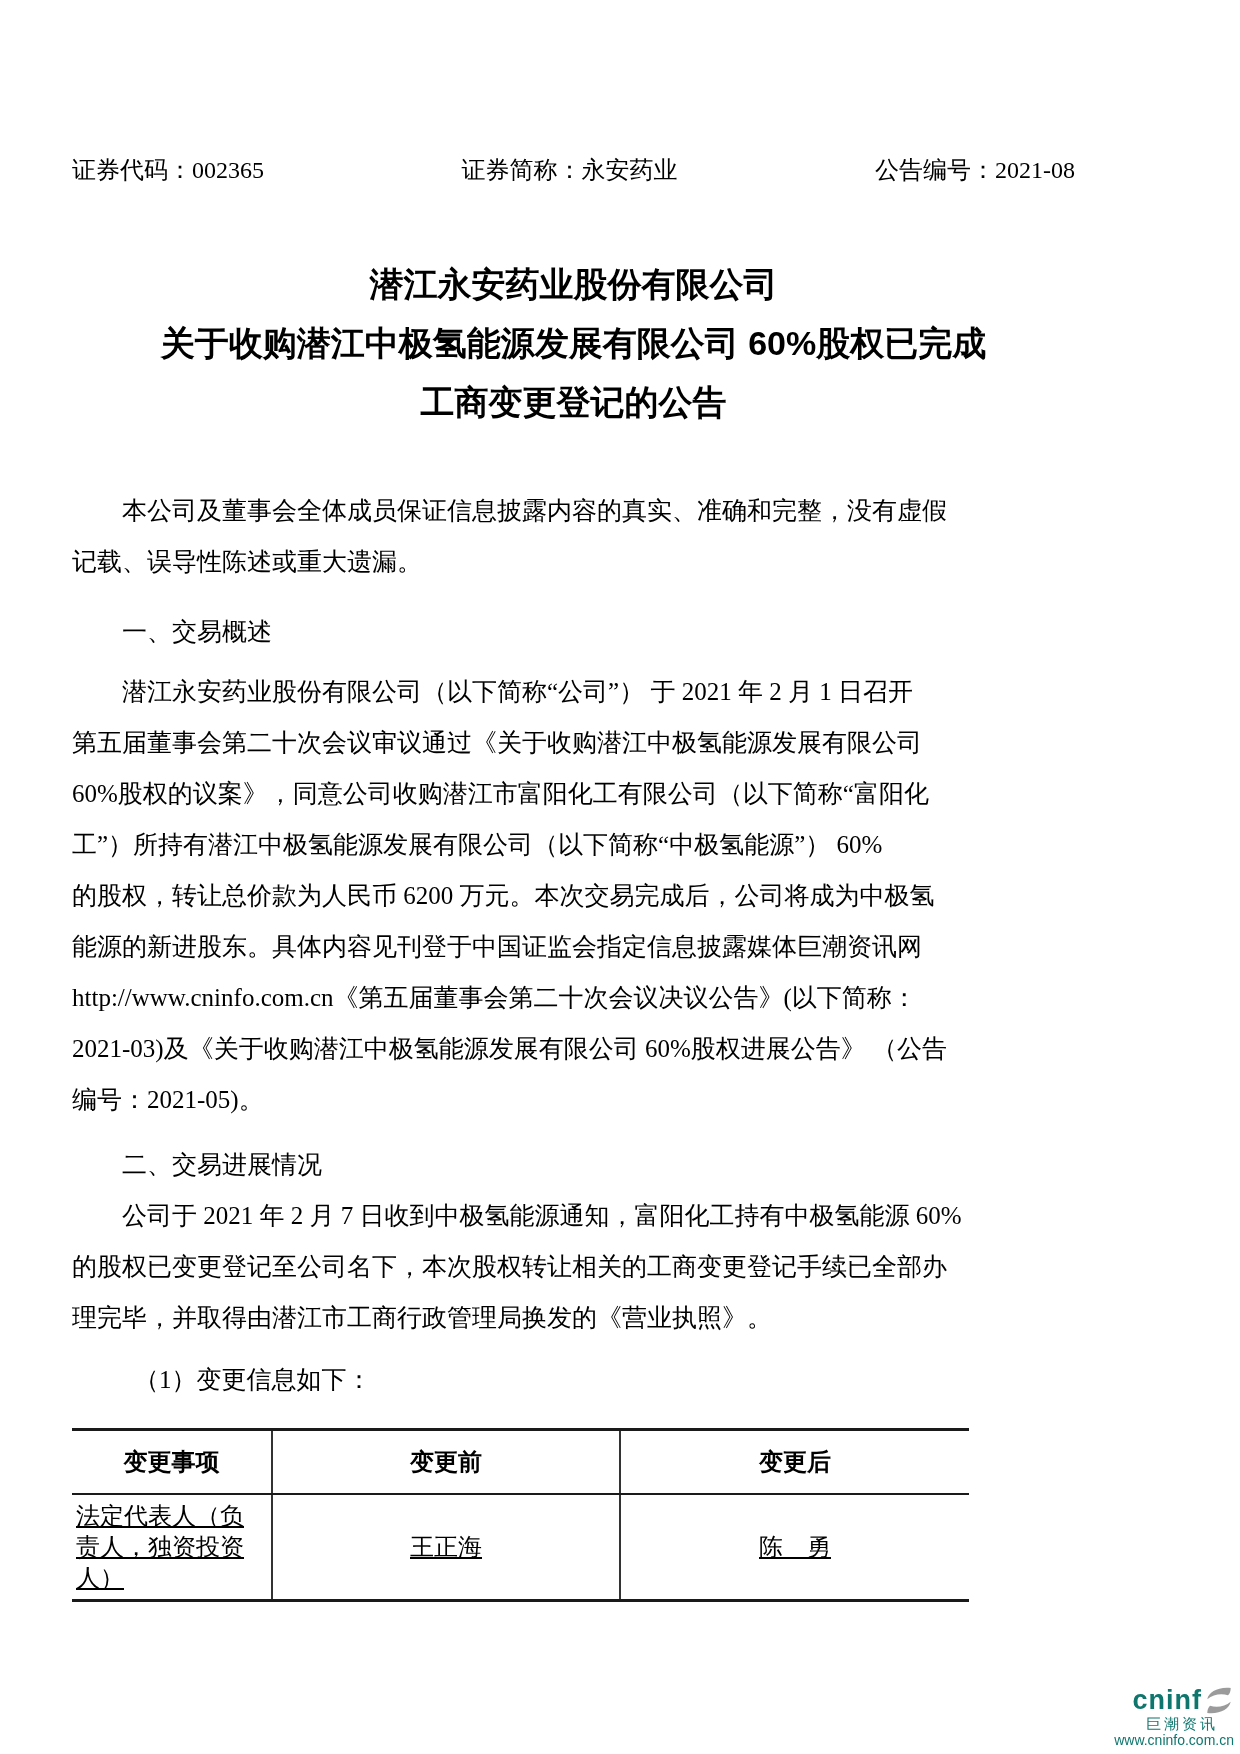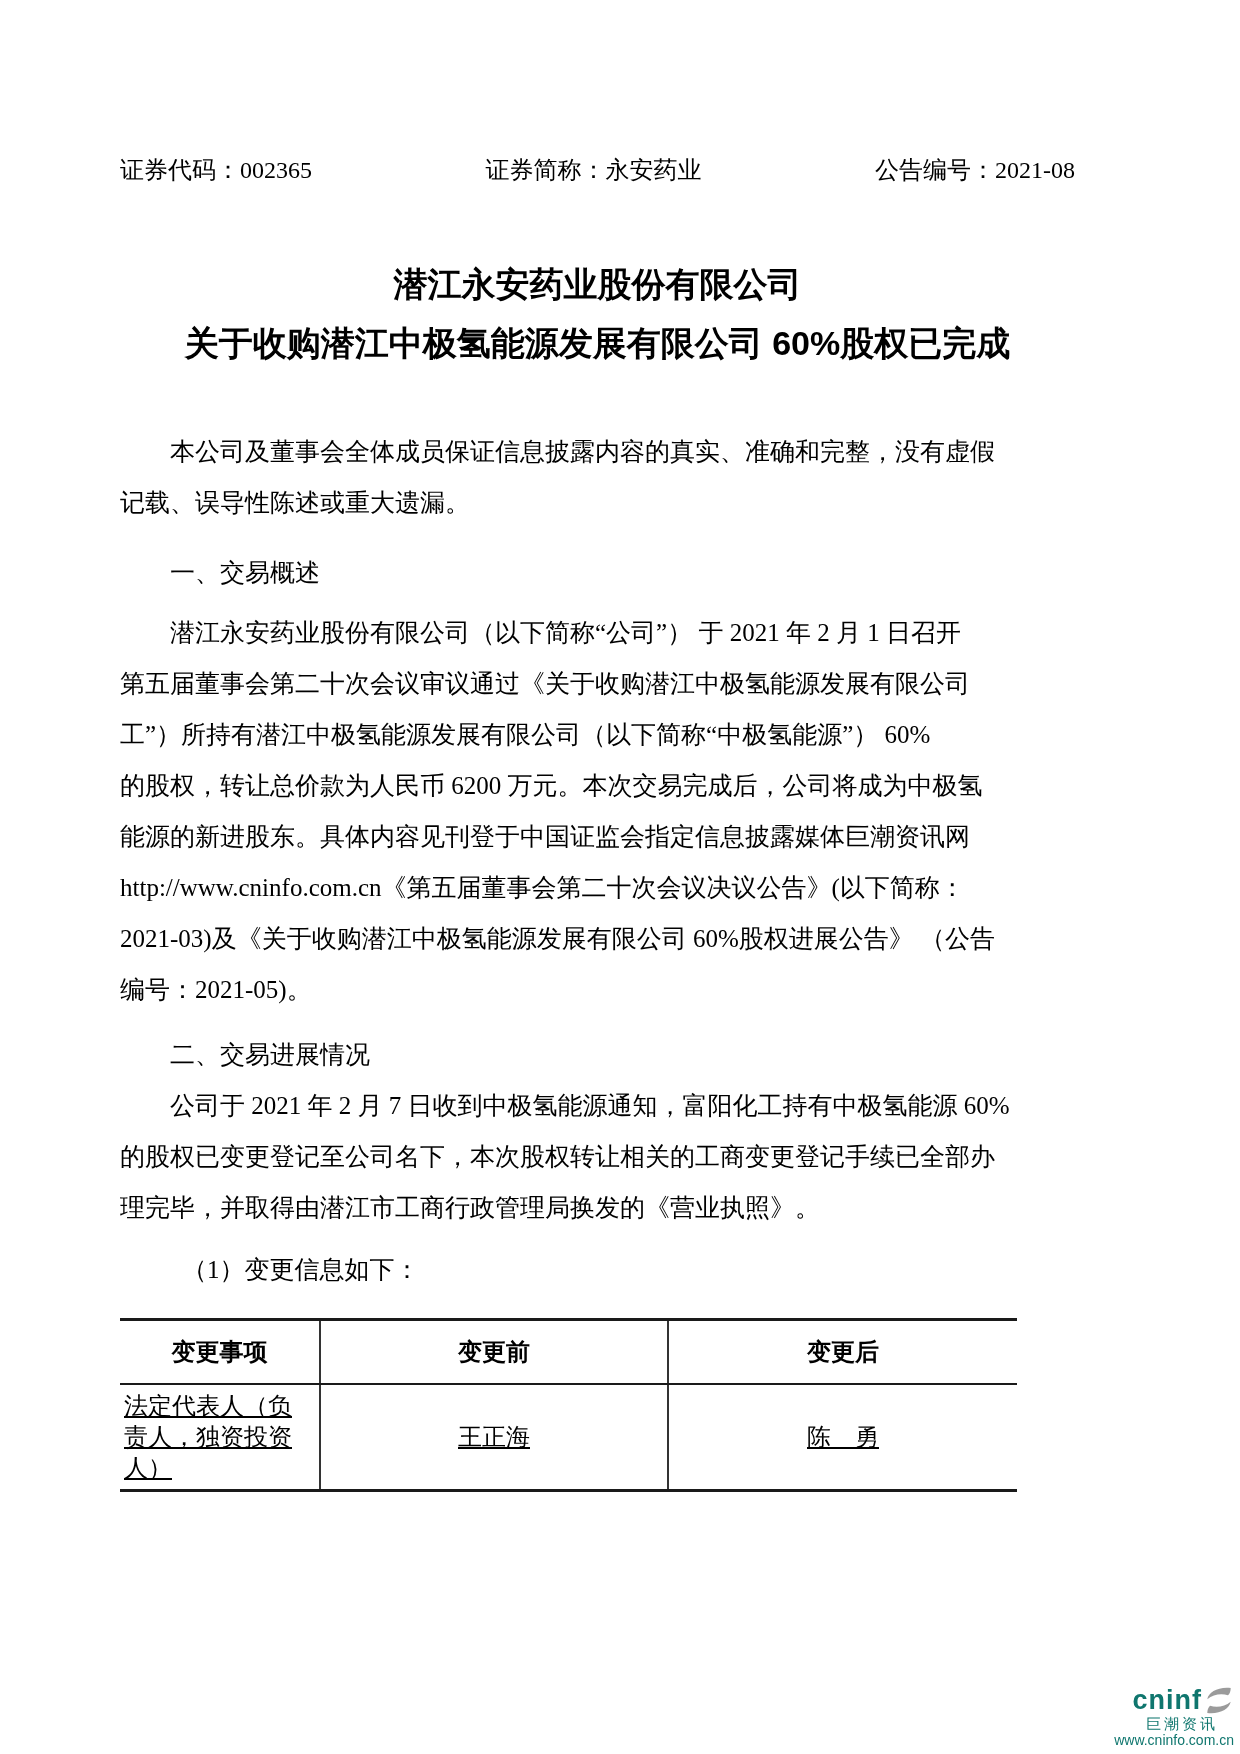--- a/index.html
+++ b/index.html
@@ -9,21 +9,21 @@
     font-family: "Liberation Serif", "DejaVu Serif", serif;
   }
   .page {
     position: relative;
     width: 1240px; height: 1754px;
     background: #ffffff;
     overflow: hidden;
     color: #000;
   }
   .content {
-    padding: 0 165px 0 120px;
+    padding: 0 165px 0 72px;
   }
   
   .doc-header {
     display: flex;
     justify-content: space-between;
     padding-top: 157px;
     font-size: 24px;
     line-height: 26px;
     white-space: nowrap;
   }
@@ -121,31 +121,33 @@
 
     <div class="doc-header">
       <span>证券代码：002365</span>
       <span>证券简称：永安药业</span>
       <span>公告编号：2021-08</span>
     </div>
 
     <div class="doc-title">
       <div>潜江永安药业股份有限公司</div>
       <div>关于收购潜江中极氢能源发展有限公司 60%股权已完成</div>
+      <div>工商变更登记的公告</div>
     </div>
 
     <div class="statement">
       <div class="bodyline indent">本公司及董事会全体成员保证信息披露内容的真实、准确和完整，没有虚假</div>
       <div class="bodyline">记载、误导性陈述或重大遗漏。</div>
     </div>
 
     <div class="bodyline indent sec1-heading">一、交易概述</div>
     <div class="sec1-lines">
       <div class="bodyline indent">潜江永安药业股份有限公司（以下简称“公司”） 于 2021 年 2 月 1 日召开</div>
       <div class="bodyline">第五届董事会第二十次会议审议通过《关于收购潜江中极氢能源发展有限公司</div>
+      <div class="bodyline">60%股权的议案》，同意公司收购潜江市富阳化工有限公司（以下简称“富阳化</div>
       <div class="bodyline">工”）所持有潜江中极氢能源发展有限公司（以下简称“中极氢能源”）  60%</div>
       <div class="bodyline">的股权，转让总价款为人民币 6200 万元。本次交易完成后，公司将成为中极氢</div>
       <div class="bodyline">能源的新进股东。具体内容见刊登于中国证监会指定信息披露媒体巨潮资讯网</div>
       <div class="bodyline">http://www.cninfo.com.cn《第五届董事会第二十次会议决议公告》(以下简称：</div>
       <div class="bodyline">2021-03)及《关于收购潜江中极氢能源发展有限公司 60%股权进展公告》 （公告</div>
       <div class="bodyline">编号：2021-05)。</div>
     </div>
 
     <div class="bodyline indent sec2-heading">二、交易进展情况</div>
     <div>

